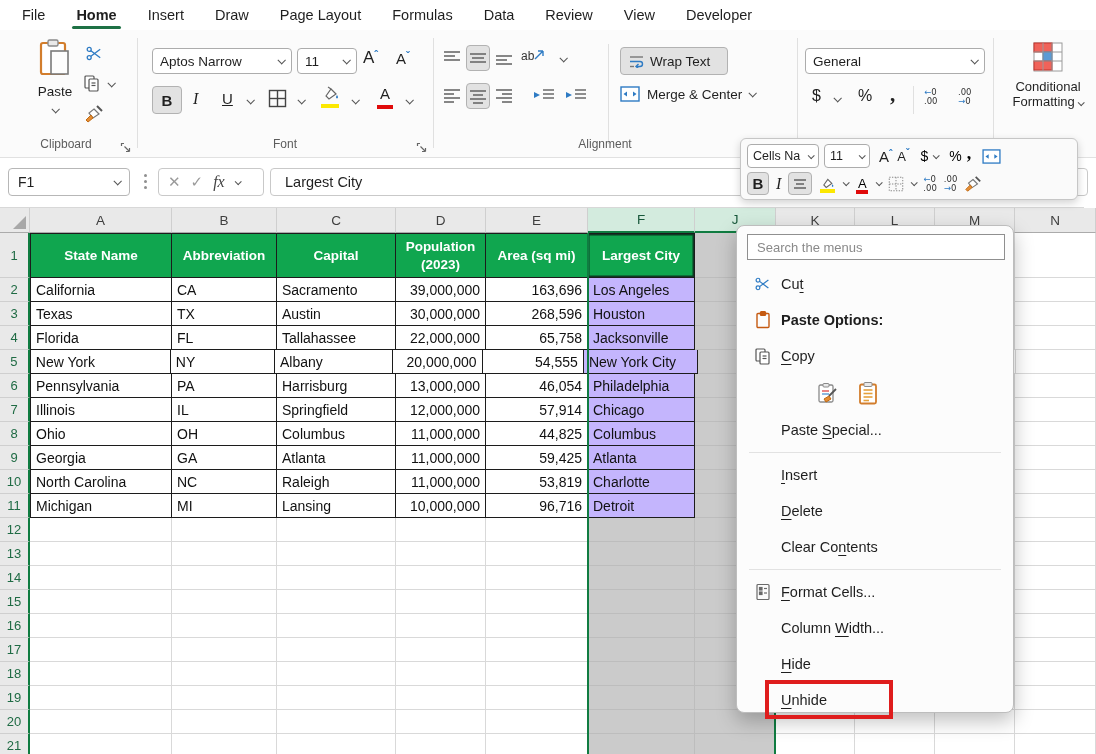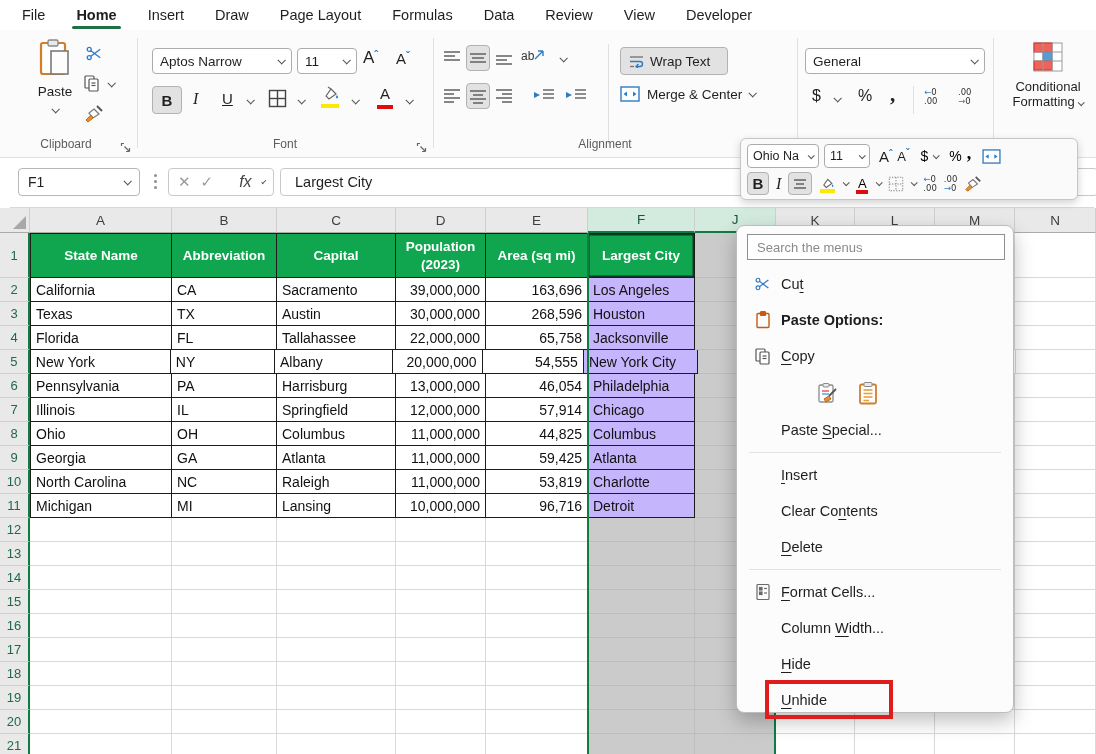--- a/index.html
+++ b/index.html
@@ -34,31 +34,31 @@
   .caret-up, .caret-dn { color:#2E7BC4; font-size:11px; font-weight:700; position:relative; top:-5px; }
   .colorbar { position:absolute; left:1px; right:1px; bottom:0; height:4px; }
   .lines-icon line { stroke:#6a6a6a; stroke-width:1.6; }
   .dec-icon { font-size:8.5px; line-height:9px; color:#333; text-align:left; font-family:"DejaVu Sans",sans-serif; }
   .dec-icon .bl { color:#2E7BC4; }
   .minibar { position:absolute; left:740px; top:138px; width:338px; height:62px; background:#FAFAFA;
     border:1px solid #C6C6C6; border-radius:6px; box-shadow:0 3px 8px rgba(0,0,0,.18); z-index:30; }
   .mrow { position:absolute; left:6px; right:6px; display:flex; align-items:center; }
 
   
-  .fbar { position:absolute; left:10px; top:158px; width:1084px; height:50px; background:#fff;
+  .fbar { position:absolute; left:0; top:158px; width:1084px; height:50px; background:#fff;
     border-bottom:1px solid #D8D8D8; }
   .namebox { position:absolute; left:8px; top:10px; width:122px; height:28px; border:1px solid #B7B7B7;
     border-radius:4px; display:flex; align-items:center; padding:0 9px; font-size:14px; color:#1f1f1f; background:#fff; }
   .dots { position:absolute; left:144px; top:16px; display:flex; flex-direction:column; gap:3px; }
   .dots b { width:3px; height:3px; background:#8f8f8f; border-radius:50%; }
   .fxbox { position:absolute; left:158px; top:10px; width:106px; height:28px; border:1px solid #C9C9C9;
     border-radius:4px; display:flex; align-items:center; gap:10px; padding:0 9px; background:#fff; }
   .finput { position:absolute; left:270px; top:10px; width:818px; height:28px; border:1px solid #C9C9C9;
     border-radius:4px; font-size:14.5px; color:#1f1f1f; padding:0 14px; font-family:"Liberation Sans",sans-serif; background:#fff; }
-  .fx { font-family:Liberation Sans, sans-serif; font-style:italic; font-size:16px; color:#444;margin-left:16px; }
+  .fx { font-family:Liberation Serif, serif; font-style:italic; font-size:16px; color:#444; }
 
   
   .grid { position:absolute; left:0; top:208px; width:1096px; height:546px; overflow:hidden; background:#fff; z-index:1; }
   .colrow { display:flex; height:25px; }
   .corner { width:30px; height:25px; background:#E9E9E9; border-right:1px solid #CFCFCF;
     border-bottom:1px solid #ABABAB; position:relative; }
   .corner::after { content:""; position:absolute; right:3px; bottom:3px; border-style:solid;
     border-width:0 0 13px 13px; border-color:transparent transparent #A8A8A8 transparent; }
   .chcell { height:25px; background:#E9E9E9; color:#3F3F3F; font-size:13.5px; display:flex;
     align-items:center; justify-content:center; border-right:1px solid #CFCFCF; border-bottom:1px solid #ABABAB; }
@@ -653,21 +653,21 @@
         <div class="ecell" style="width: 81px;"></div>
       </div>
     </div>
   <div class="gline" style="left:586.5px"></div>
   <div class="gline" style="left:773.5px"></div>
 </div>
 
 <div class="minibar">
   <div class="mrow" style="top:5px;gap:5px">
     <div class="combo" style="position:static;height:24px;width:72px;padding:0 5px;font-size:12.5px">
-      <span>Ohio Na</span>
+      <span>Cells Na</span>
         <span class="chev" style="width:5px;height:5px"></span>
     </div>
     <div class="combo" style="position:static;height:24px;width:46px;padding:0 5px;font-size:12.5px">
       <span>11</span>
         <span class="chev" style="width:5px;height:5px"></span>
     </div>
     <span class="bigA" style="font-size:15px;margin-left:4px">A<span class="caret-up" style="font-size:10px">ˆ</span></span>
     <span class="bigA" style="font-size:13px">A<span class="caret-dn" style="font-size:10px">ˇ</span></span>
     <span style="font-size:14px;margin-left:6px">$</span>
     <span class="chev" style="width:5px;height:5px"></span>
@@ -777,24 +777,24 @@
         </span>
       </div>
       <div class="mi">
         <span>Paste <u>S</u>pecial...</span>
       </div>
       <div class="msep"></div>
       <div class="mi">
         <span><u>I</u>nsert</span>
       </div>
       <div class="mi">
+        <span><u>D</u>elete</span>
+      </div>
+      <div class="mi">
         <span>Clear Co<u>n</u>tents</span>
-      </div>
-      <div class="mi">
-        <span><u>D</u>elete</span>
       </div>
       <div class="msep"></div>
       <div class="mi">
         <span class="ic">
           <svg width="16" height="18" viewBox="0 0 16 18" fill="none" stroke="#6a6a6a" stroke-width="1.2">
             <rect x="2" y="1.5" width="12" height="15" rx="1"></rect>
             <rect x="4.5" y="4.5" width="2.5" height="2.5" fill="#6a6a6a"></rect>
             <line x1="9" y1="5.5" x2="12" y2="5.5"></line>
             <rect x="4.5" y="9" width="2.5" height="2.5" fill="#6a6a6a"></rect>
             <line x1="9" y1="10" x2="12" y2="10"></line>

